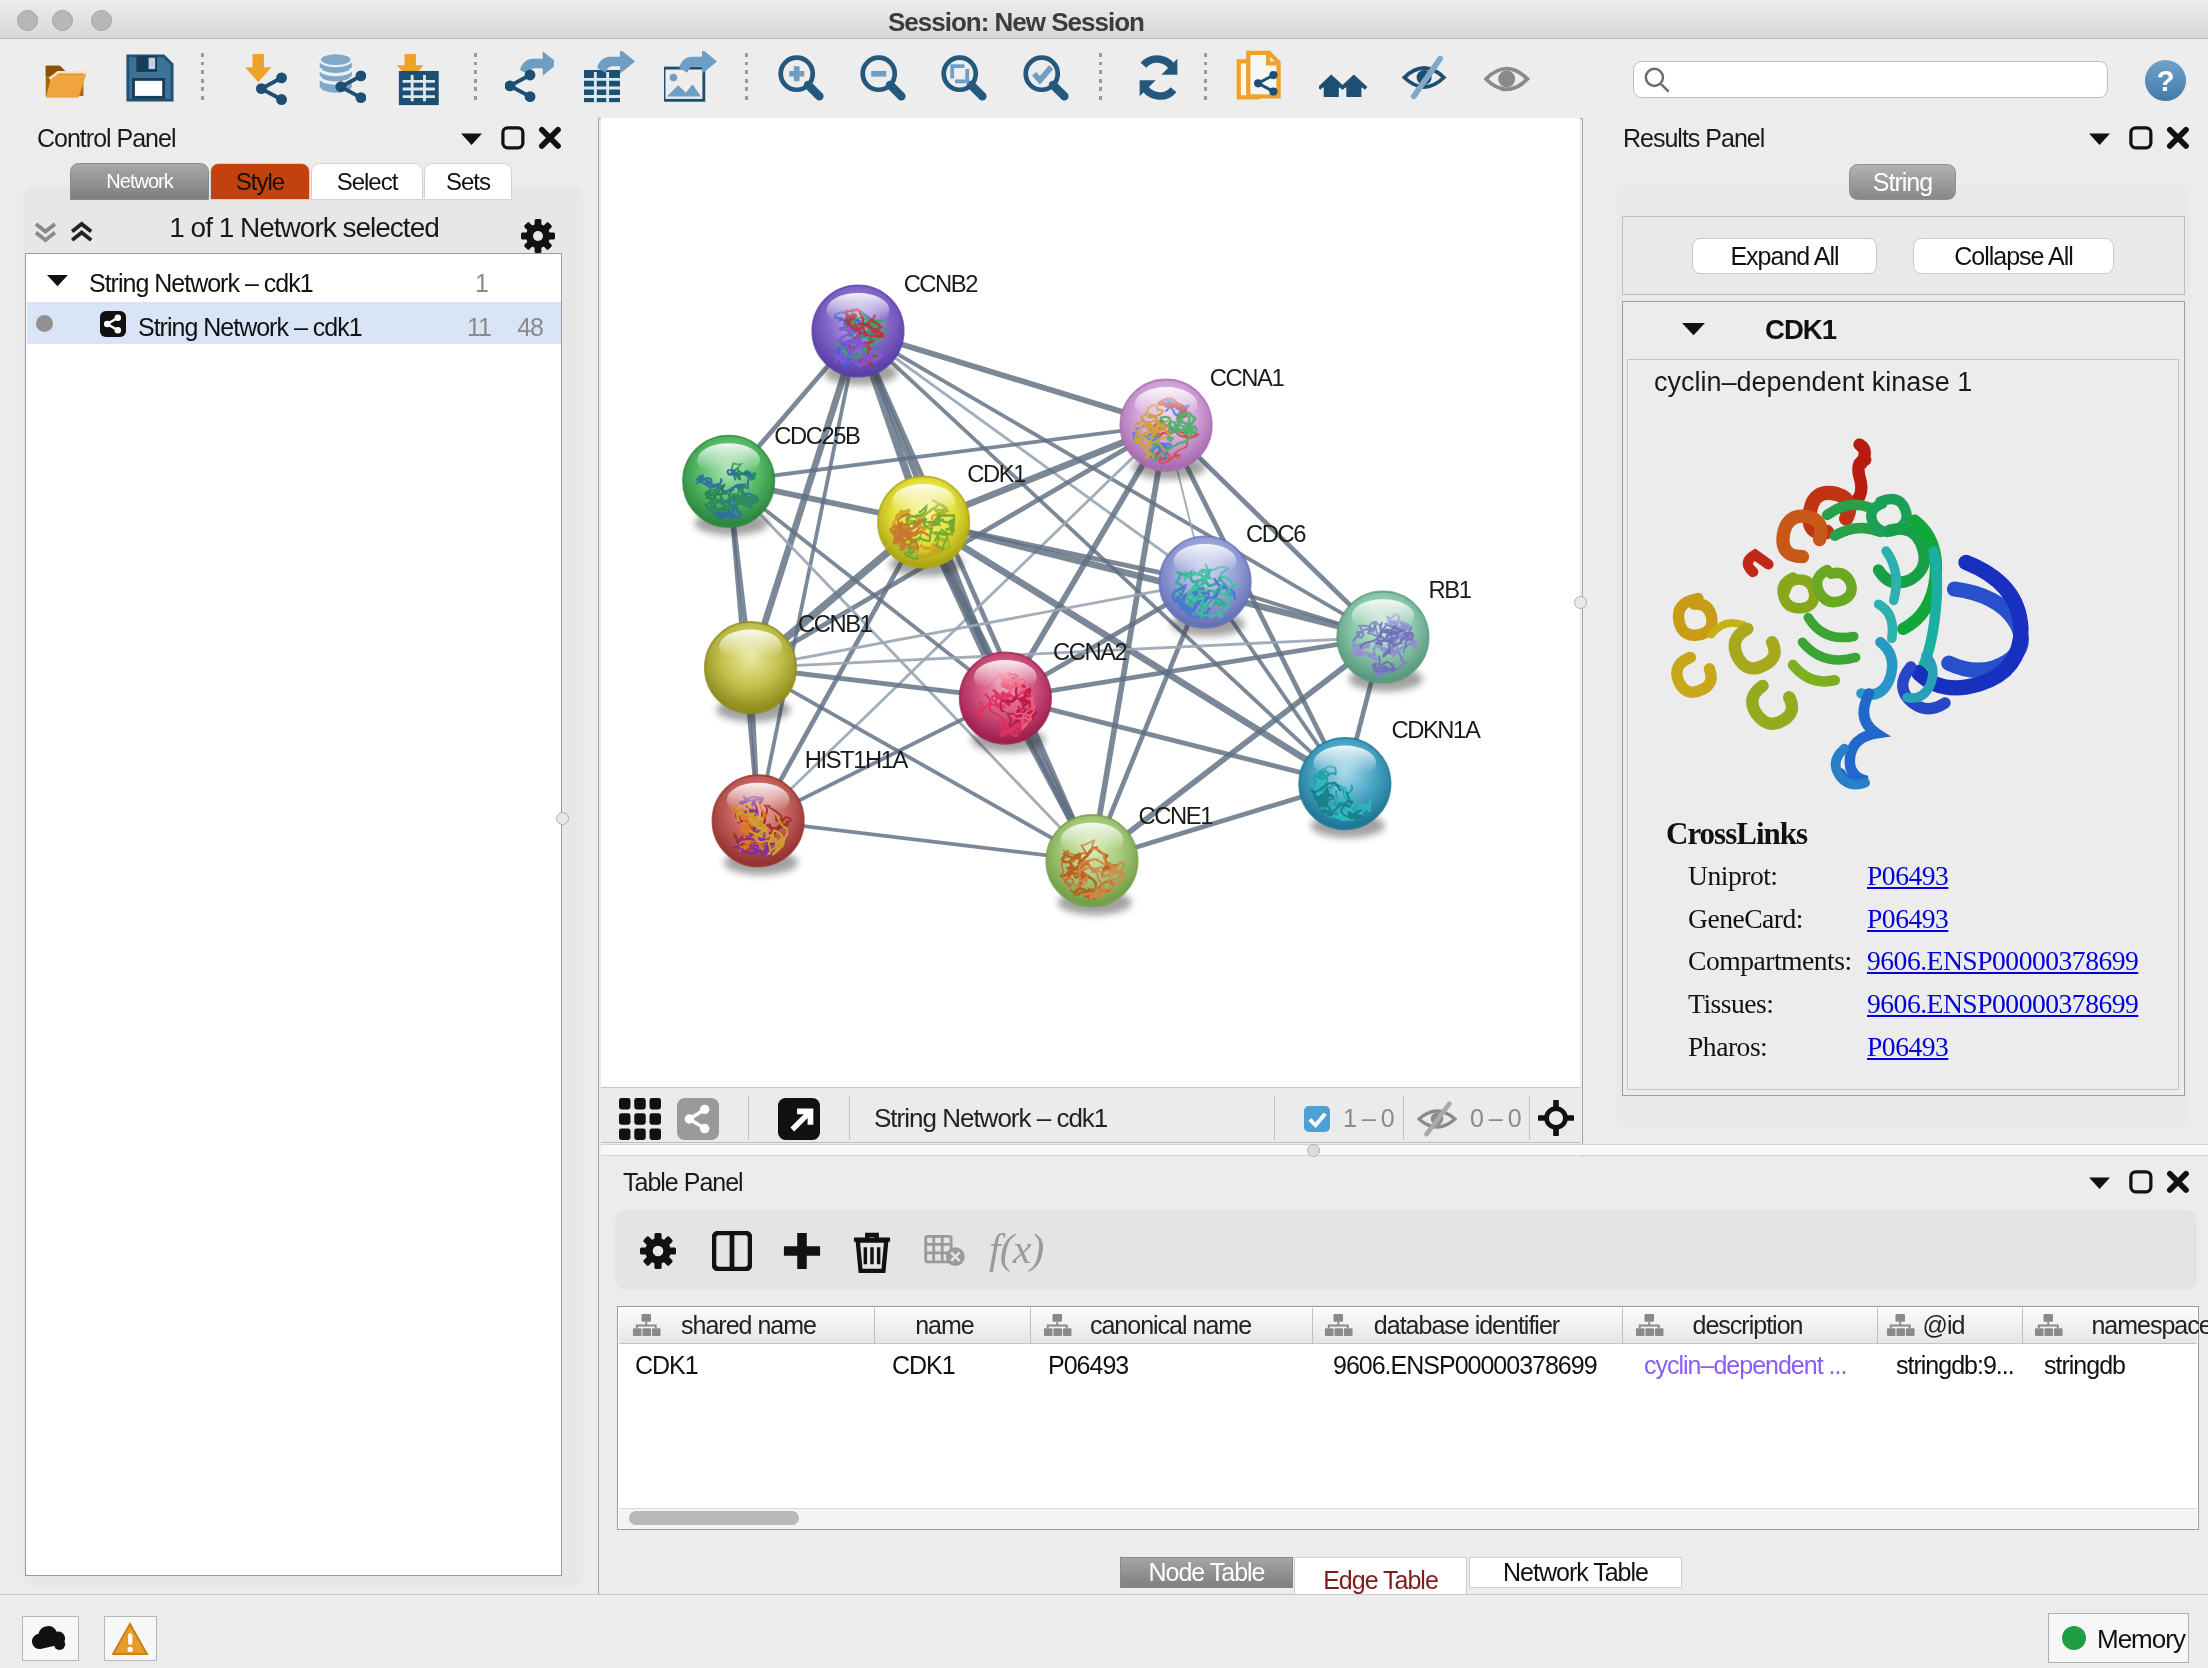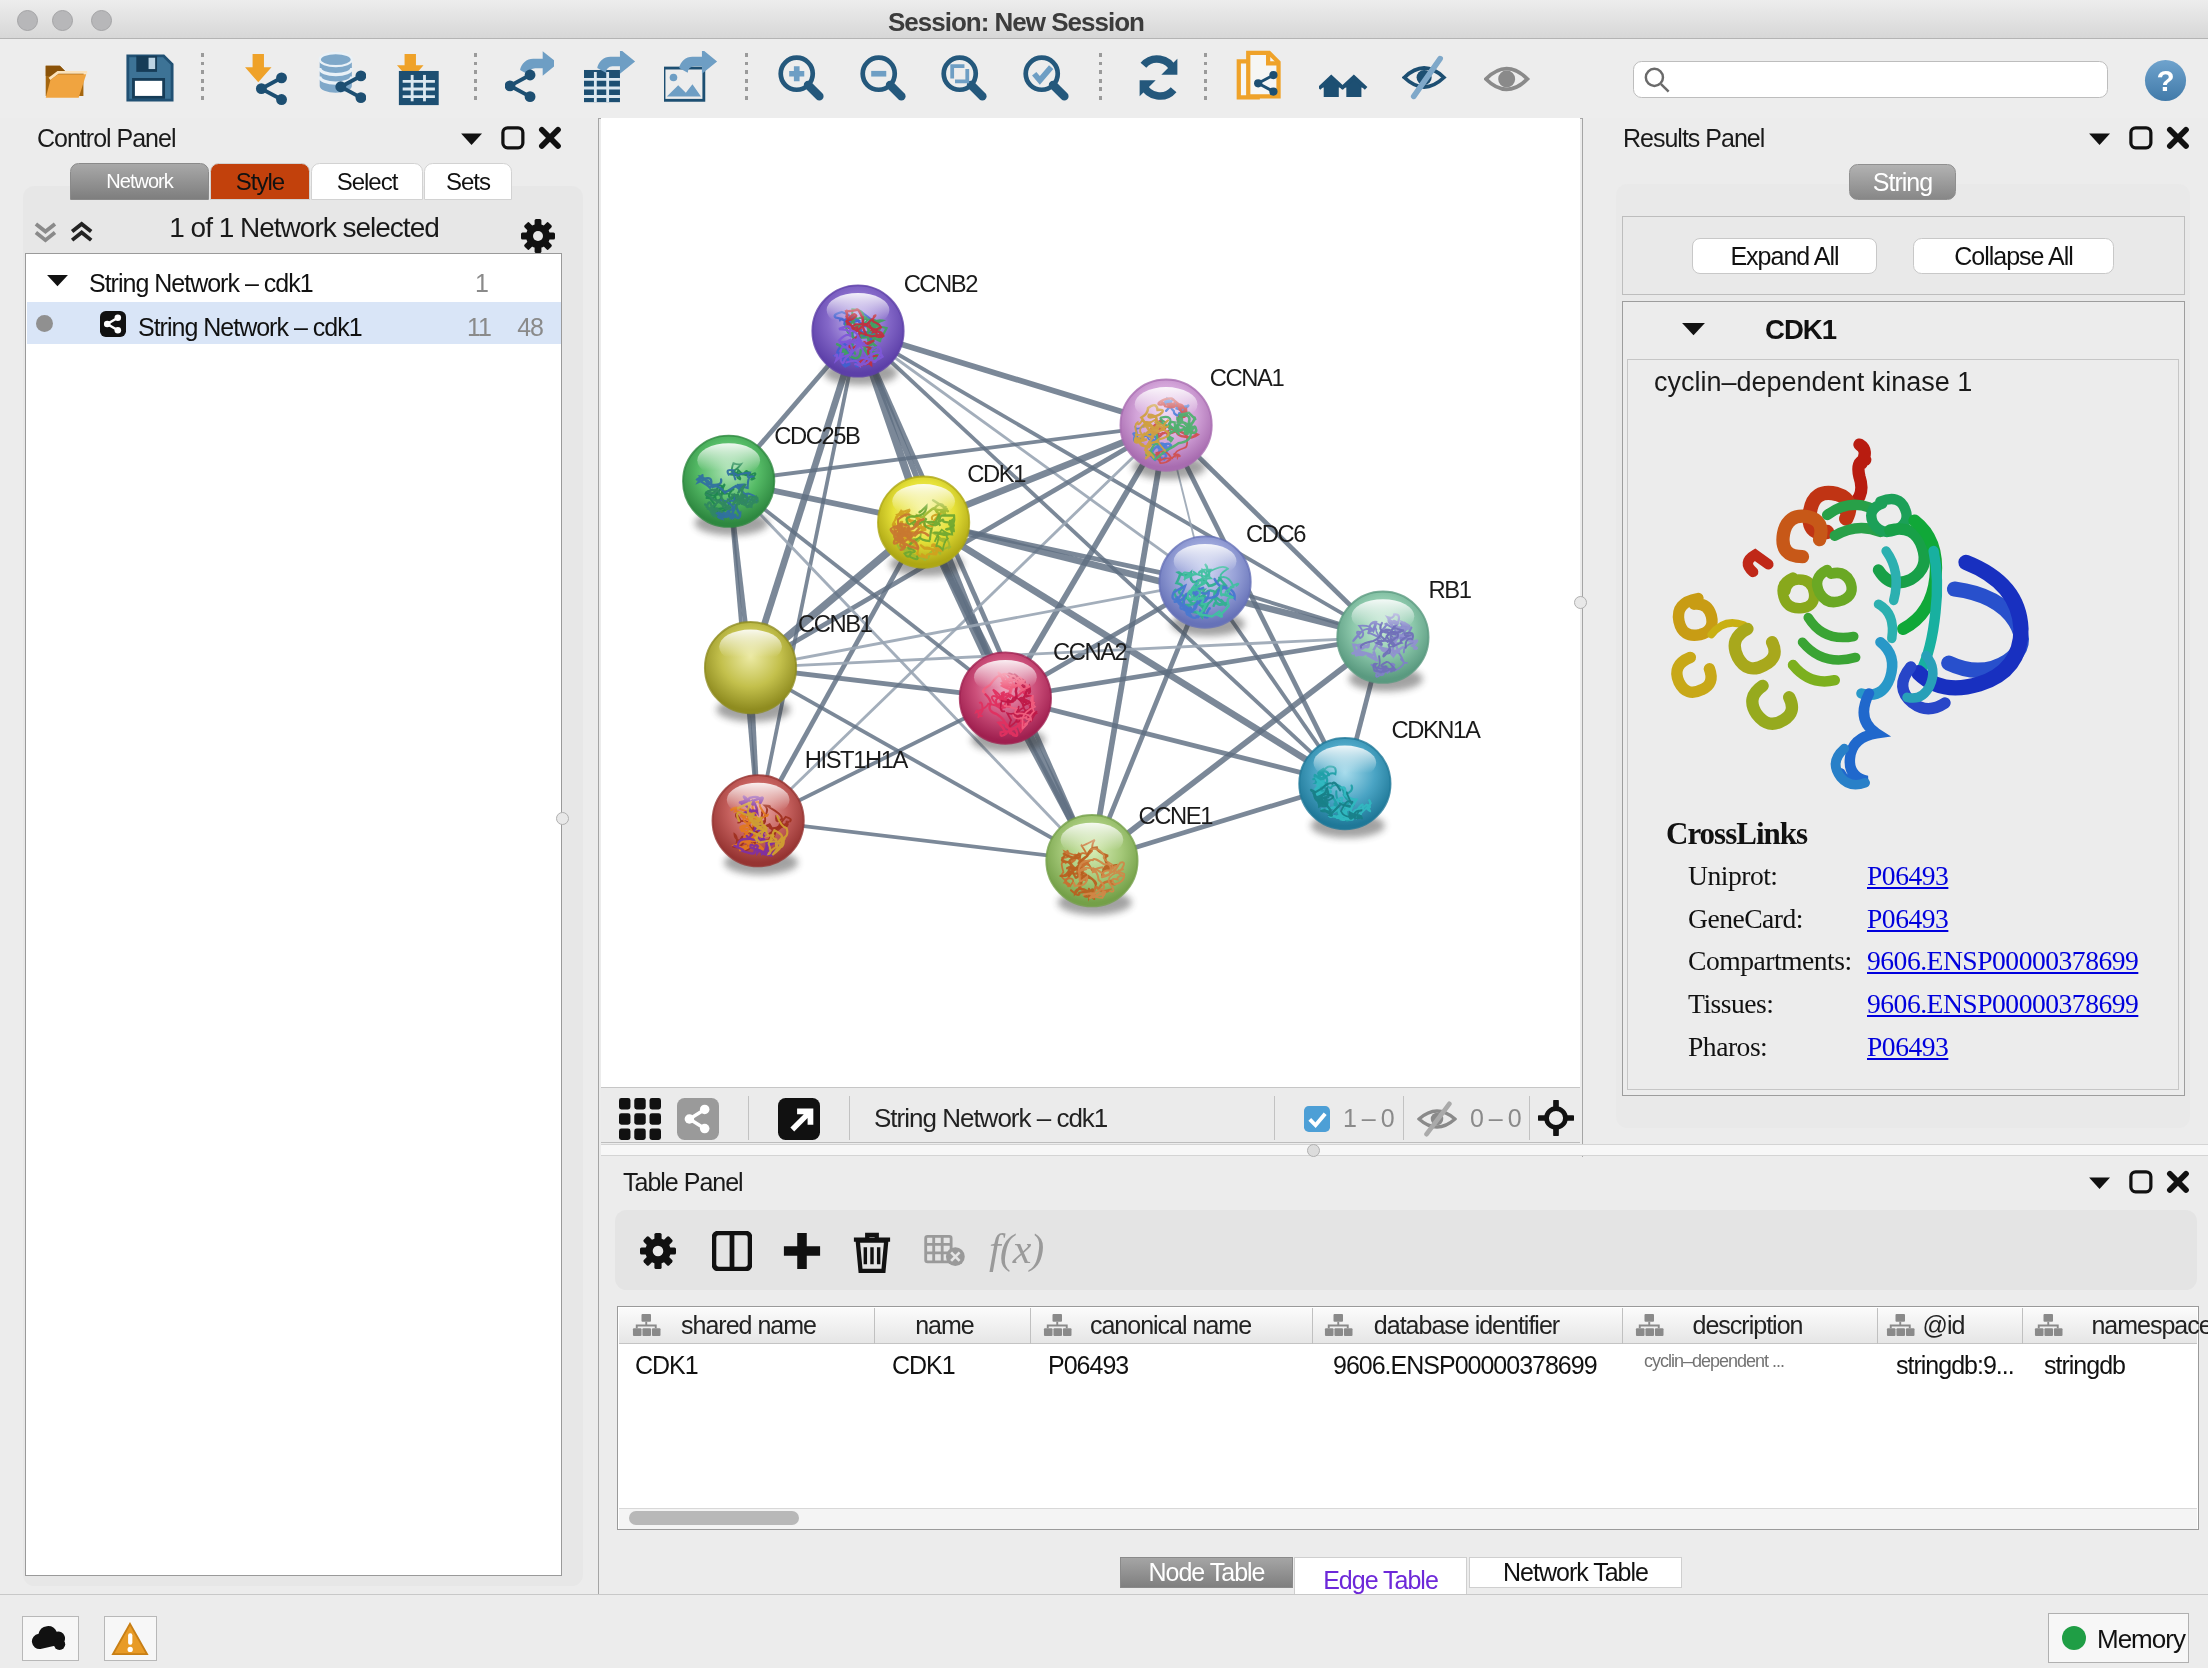--- a/index.html
+++ b/index.html
@@ -777,27 +777,27 @@
       <rect x="11" y="16" width="9" height="8" rx="1"></rect>
       <rect x="21" y="16" width="9" height="8" rx="1"></rect>
     </g>
 <path d="M15 9 v4 M5 16 v-3 h20 v3" stroke="#8a8a8a" stroke-width="2" fill="none"></path>
   </svg>
 <div style="position:absolute;left:2009px;top:1311px;width:285px;text-align:center;font-size:25px;color:#222">namespace</div>
 <div style="position:absolute;left:635px;top:1351px;font-size:25px;color:#111">CDK1</div>
 <div style="position:absolute;left:892px;top:1351px;font-size:25px;color:#111">CDK1</div>
 <div style="position:absolute;left:1048px;top:1351px;font-size:25px;color:#111">P06493</div>
 <div style="position:absolute;left:1333px;top:1351px;font-size:25px;color:#111">9606.ENSP00000378699</div>
-<div style="position:absolute;left:1644px;top:1351px;font-size:18px;color:#737373">cyclin–dependent ...</div>
+<div style="position:absolute;left:1644px;top:1351px;font-size:25px;color:#8b5cf6">cyclin–dependent ...</div>
 <div style="position:absolute;left:1896px;top:1351px;font-size:25px;color:#111">stringdb:9...</div>
 <div style="position:absolute;left:2044px;top:1351px;font-size:25px;color:#111">stringdb</div>
 <div style="position:absolute;left:619px;top:1508px;width:1578px;height:20px;background:#f4f4f4;border-top:1px solid #d8d8d8"></div>
 <div style="position:absolute;left:629px;top:1511px;width:170px;height:14.3px;background:#b8b8b8;border-radius:7.6px"></div>
 <div style="position:absolute;left:1120px;top:1557px;width:173px;height:31px;background:linear-gradient(#a5a5a5,#7f7f7f);color:#fff;border:1px solid #8a8a8a;box-sizing:border-box;font-size:25px;display:flex;align-items:center;justify-content:center">Node Table</div>
-<div style="position:absolute;left:1294px;top:1557px;width:173px;height:47px;background:#fff;color:#6d28d9;border:1px solid #cfcfcf;box-sizing:border-box;font-size:25px;display:flex;align-items:center;justify-content:center">Edge Table</div>
+<div style="position:absolute;left:1294px;top:1557px;width:173px;height:47px;background:#fff;color:#7f1d1d;border:1px solid #cfcfcf;box-sizing:border-box;font-size:25px;display:flex;align-items:center;justify-content:center">Edge Table</div>
 <div style="position:absolute;left:1469px;top:1557px;width:213px;height:31px;background:#fff;color:#111;border:1px solid #cfcfcf;box-sizing:border-box;font-size:25px;display:flex;align-items:center;justify-content:center">Network Table</div>
 <div style="position:absolute;left:601px;top:1144px;width:1607px;height:12.4px;background:#f7f7f7;border-top:1px solid #d4d4d4;border-bottom:1px solid #d4d4d4;box-sizing:border-box"></div>
 <div style="position:absolute;left:1307px;top:1144px;width:13.3px;height:13.3px;border-radius:50%;background:#dcdcdc;border:1px solid #b0b0b0;box-sizing:border-box"></div>
 <div style="position:absolute;left:0;top:1594px;width:2208px;height:74px;background:#ececec;border-top:1.9px solid #c8c8c8;box-sizing:border-box"></div>
 <div style="position:absolute;left:22px;top:1616px;width:57px;height:45px;background:#f7f7f7;border:1.9px solid #b8b8b8;box-sizing:border-box"></div>
 <svg style="position:absolute;left:31px;top:1626px" width="38" height="25" viewBox="0 0 40 26">
 <path d="M10 24 a8 8 0 0 1 -2 -16 a10 10 0 0 1 19 -2 a7 7 0 0 1 5 13 z" fill="#111"></path>
 <circle cx="30" cy="19" r="6" fill="#111"></circle>
   </svg>
 <div style="position:absolute;left:104px;top:1616px;width:53px;height:45px;background:#f7f7f7;border:1.9px solid #b8b8b8;box-sizing:border-box"></div>

